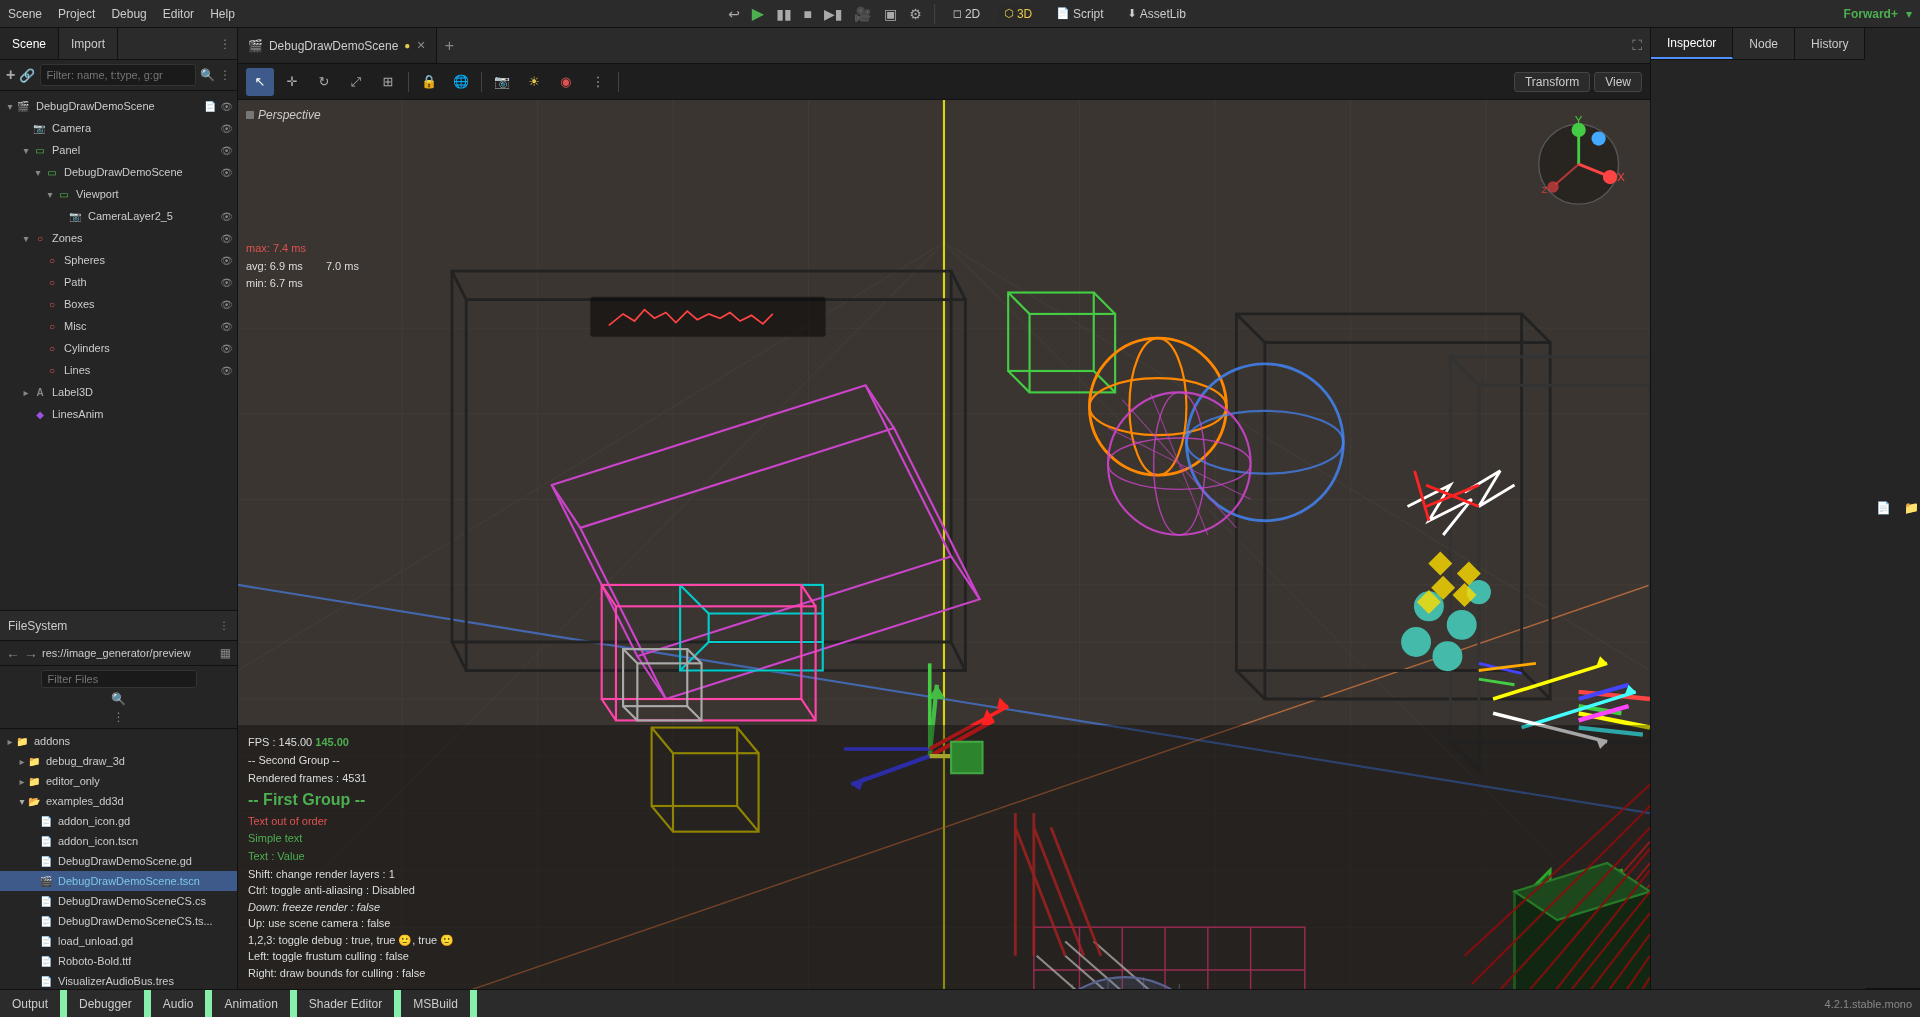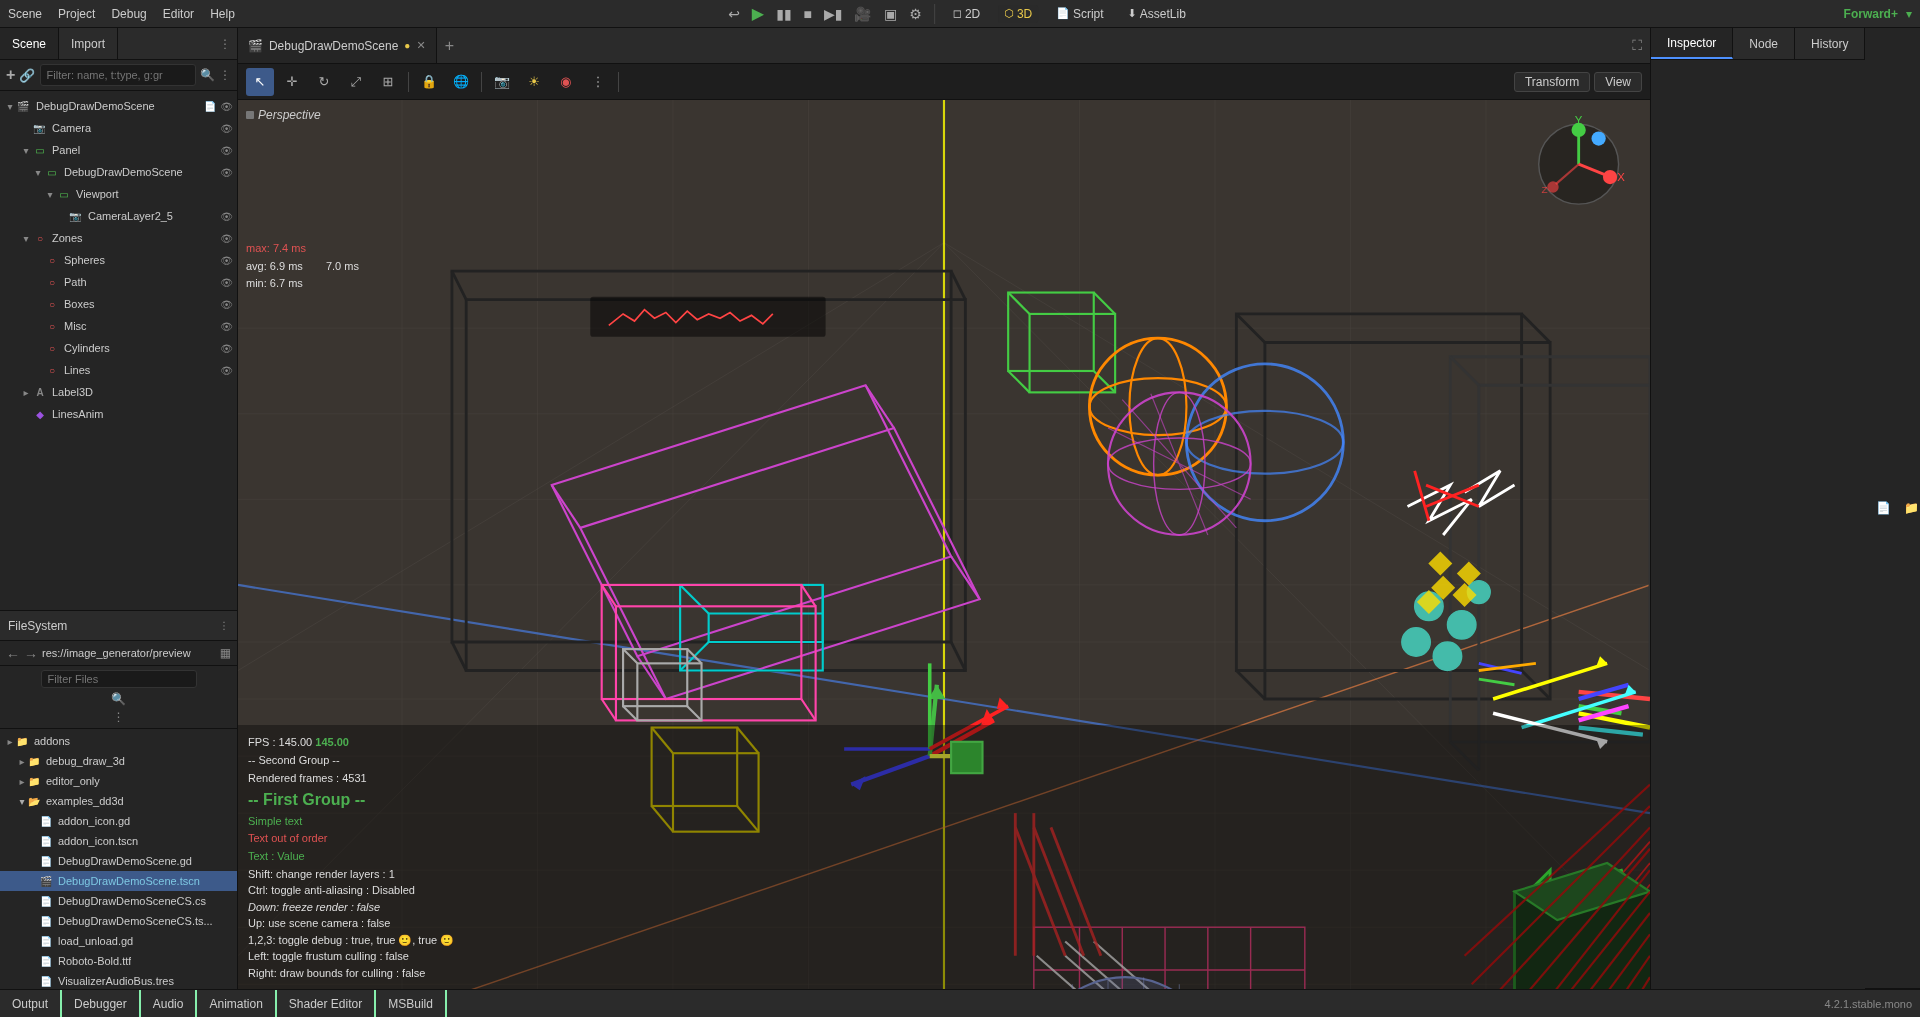--- a/index.html
+++ b/index.html
@@ -81,21 +81,21 @@
     .right-tab { padding: 0 16px; height: 100%; display: flex; align-items: center; color: #ccc; font-size: 12px; cursor: pointer; border-right: 1px solid #111; }
     .right-tab.active { background: #252525; color: #fff; border-bottom: 2px solid #4d90fe; }
     .right-toolbar { display: flex; align-items: center; padding: 4px 6px; gap: 4px; border-bottom: 1px solid #111; }
     .right-btn { width: 24px; height: 24px; display: flex; align-items: center; justify-content: center; color: #888; cursor: pointer; border-radius: 3px; font-size: 12px; }
     .filter-props { flex: 1; background: #1a1a1a; border: 1px solid #333; border-radius: 3px; color: #ccc; padding: 2px 6px; font-size: 11px; height: 22px; }
     .right-content { flex: 1; padding: 8px; color: #888; font-size: 11px; }
 
     
     .bottom-bar { height: 28px; background: #2b2b2b; display: flex; align-items: center; border-top: 1px solid #111; flex-shrink: 0; }
     .bottom-tabs { display: flex; height: 100%; }
-    .bottom-tab { padding: 0 12px; display: flex; align-items: center; color: #ccc; font-size: 12px; cursor: pointer; border-right: 2px solid #86efac; }
+    .bottom-tab { padding: 0 12px; display: flex; align-items: center; color: #ccc; font-size: 12px; cursor: pointer; border-right: 7px solid #86efac; }
     .bottom-right { margin-left: auto; padding: 0 8px; color: #888; font-size: 11px; }
 
     
     .vp-svg { position: absolute; inset: 0; }
 
     
     ::-webkit-scrollbar { width: 6px; height: 6px; }
     ::-webkit-scrollbar-track { background: #1a1a1a; }
     ::-webkit-scrollbar-thumb { background: #444; border-radius: 3px; }
   </style>
@@ -749,22 +749,22 @@
       </div>
 
       <div style="position:absolute;bottom:0;left:0;right:0;padding:8px 10px;background:rgba(0,0,0,0.35);">
         <div class="fps-line">
           <span style="color:#ddd;">FPS : 145.00</span>
           <span style="color:#4CAF50;font-weight:bold;"> 145.00</span>
         </div>
         <div style="color:#ddd;font-size:11px;line-height:1.6;">-- Second Group --</div>
         <div style="color:#ddd;font-size:11px;line-height:1.6;">Rendered frames : 4531</div>
         <div style="color:#4CAF50;font-size:16px;line-height:1.6;font-weight:bold;">-- First Group --</div>
+        <div style="color:#e05252;font-size:11px;line-height:1.6;">Text out of order</div>
         <div style="color:#4CAF50;font-size:11px;line-height:1.6;">Simple text</div>
-        <div style="color:#e05252;font-size:11px;line-height:1.6;">Text out of order</div>
         <div style="color:#4CAF50;font-size:11px;line-height:1.6;">Text : Value</div>
         <div style="color:#ddd;font-size:11px;line-height:1.5;">Shift: change render layers : 1</div>
         <div style="color:#ddd;font-size:11px;line-height:1.5;">Ctrl: toggle anti-aliasing : Disabled</div>
         <div style="color:#ddd;font-size:11px;line-height:1.5;font-style:italic;">Down: freeze render : false</div>
         <div style="color:#ddd;font-size:11px;line-height:1.5;">Up: use scene camera : false</div>
         <div style="color:#ddd;font-size:11px;line-height:1.5;">1,2,3: toggle debug : true, true 🙂, true 🙂</div>
         <div style="color:#ddd;font-size:11px;line-height:1.5;">Left: toggle frustum culling : false</div>
         <div style="color:#ddd;font-size:11px;line-height:1.5;">Right: draw bounds for culling : false</div>
       </div>
     </div>

